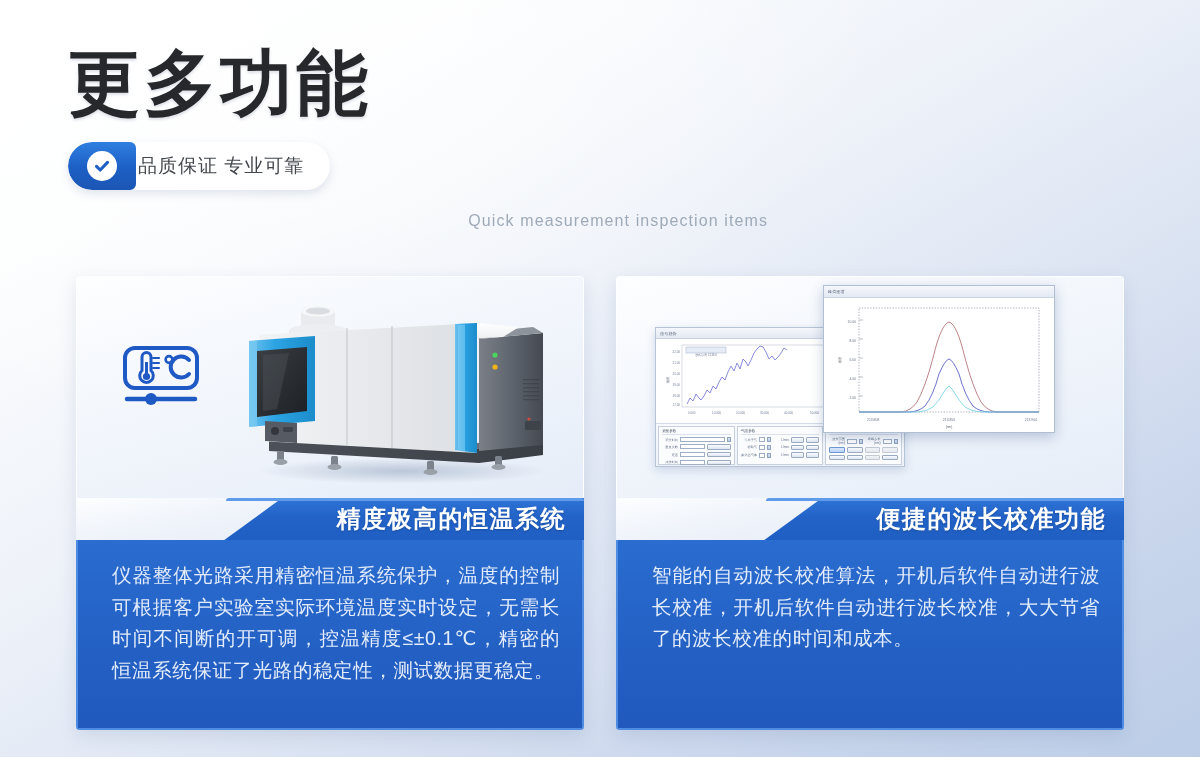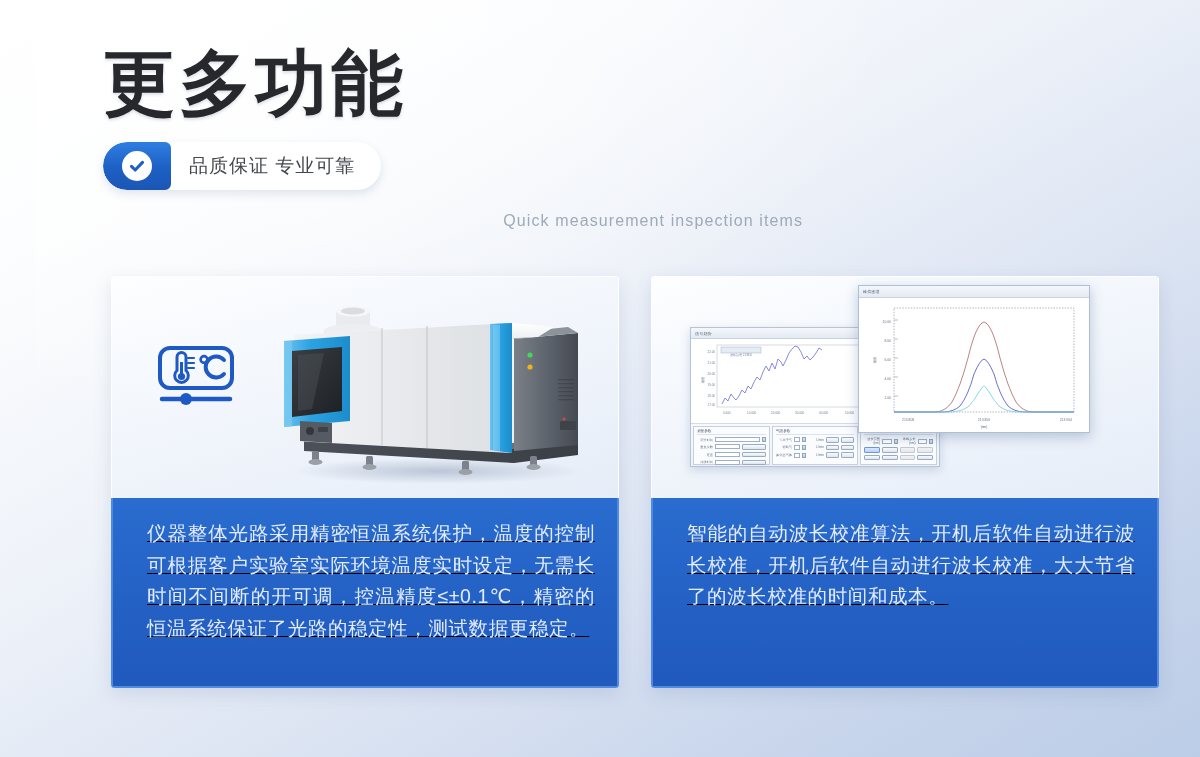--- a/index.html
+++ b/index.html
@@ -6,21 +6,20 @@
   html, body { width: 1200px; height: 757px; }
   body {
     font-family: "Liberation Sans", "DejaVu Sans", sans-serif;
     background: linear-gradient(150deg, #ffffff 0%, #fcfdfe 18%, #eef2f9 42%, #dde5f3 62%, #c9d6ec 82%, #bccde7 100%);
     position: relative;
     overflow: hidden;
   }
   .page {
     position: absolute; inset: 0;
     background: radial-gradient(120% 90% at 8% 4%, rgba(255,255,255,.95) 0%, rgba(255,255,255,0) 55%);
-    margin-left: 35px;
   }
 
   
   .header { position: absolute; left: 68px; top: 48px; width: 700px; }
   .main-title {
     font-family: "Liberation Serif", "DejaVu Serif", serif;
     font-weight: bold;
     font-size: 72px;
     line-height: 1.0;
     color: #26282c;
@@ -44,21 +43,21 @@
     display: flex; align-items: center; justify-content: center;
   }
   .check-circle {
     width: 30px; height: 30px; border-radius: 50%;
     background: #fff;
     display: flex; align-items: center; justify-content: center;
   }
   .check-circle svg { display: block; }
   .badge-text {
     display: flex; align-items: center;
-    padding: 0 26px 0 18px;
+    padding: 0 26px 0 2px;
     font-size: 19px;
     color: #44484e;
     letter-spacing: 1px;
     white-space: nowrap;
   }
   .subtitle {
     margin-top: 22px;
     font-size: 16px;
     color: #9eaab9;
     letter-spacing: 1.1px;
@@ -115,21 +114,20 @@
     letter-spacing: 1.5px;
     text-shadow: 0 1px 2px rgba(10,40,90,.35);
     white-space: nowrap;
   }
   .card-body {
     background: linear-gradient(180deg, #2a6ccf 0%, #2563c7 45%, #2159bd 100%);
     border: 2px solid #4e8ce4;
     border-top: none;
     padding: 20px 22px 24px 34px;
     min-height: 190px;
-    text-decoration: underline;
   }
   .card-desc {
     color: #e3ecfb;
     font-size: 19.5px;
     line-height: 1.62;
     letter-spacing: .6px;
     text-align: justify;
   }
 
   
@@ -344,20 +342,23 @@
               <ellipse cx="107.5" cy="174" rx="7" ry="3" fill="#9aa0a8"></ellipse>
               <rect x="200" y="168" width="7" height="10" rx="1.5"></rect>
               <ellipse cx="203.5" cy="179" rx="7" ry="3" fill="#9aa0a8"></ellipse>
               <rect x="268" y="163" width="7" height="10" rx="1.5"></rect>
               <ellipse cx="271.5" cy="174" rx="7" ry="3" fill="#9aa0a8"></ellipse>
             </g>
           </svg>
         </div>
       </div>
 
+      <div class="card-title-band">
+        <span class="card-title">精度极高的恒温系统</span>
+      </div>
       <div class="card-body">
         <div class="card-desc">仪器整体光路采用精密恒温系统保护，温度的控制可根据客户实验室实际环境温度实时设定，无需长时间不间断的开可调，控温精度≤±0.1℃，精密的恒温系统保证了光路的稳定性，测试数据更稳定。</div>
       </div>
     </div>
 
     <div class="card">
       <div class="card-visual">
 
         <div class="sw-main">
           <div class="sw-titlebar">
@@ -516,19 +517,22 @@
                        Q128 22 136 56 Q144 86 152 100 Q158 109 168 110 L210 110"></path>
               <path fill="none" stroke="#5b62c4" stroke-width=".9" d="M30 110 L80 110 Q90 109.5 96 104 Q104 94 110 72 Q116 58 120 57
                        Q124 58 130 72 Q136 94 144 104 Q150 109.5 160 110 L210 110"></path>
               <path fill="none" stroke="#7cd5e8" stroke-width=".9" d="M30 110 L88 110 Q98 109.5 104 105 Q110 99 115 90 Q118 85 120 84
                        Q122 85 125 90 Q130 99 136 105 Q142 109.5 152 110 L210 110"></path>
             </svg>
           </div>
         </div>
       </div>
 
+      <div class="card-title-band">
+        <span class="card-title">便捷的波长校准功能</span>
+      </div>
       <div class="card-body">
         <div class="card-desc">智能的自动波长校准算法，开机后软件自动进行波长校准，开机后软件自动进行波长校准，大大节省了的波长校准的时间和成本。</div>
       </div>
     </div>
 
   </div>
 </div>
 
 </body></html>

